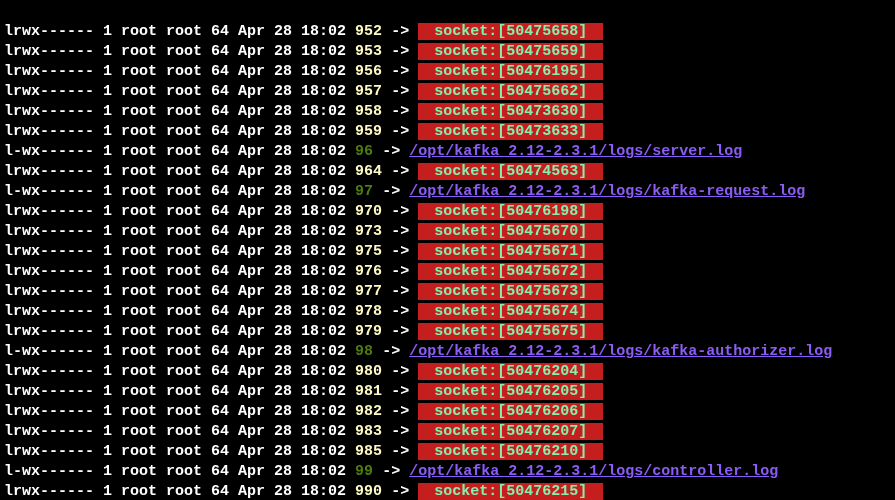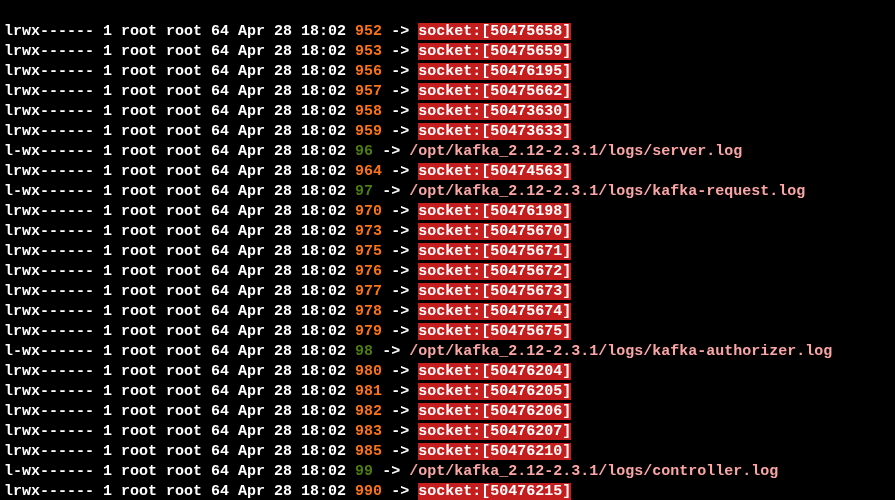--- a/index.html
+++ b/index.html
@@ -11,29 +11,29 @@
     line-height: 20px;
     padding: 2px 4px;
     white-space: pre;
     width: 895px;
     height: 500px;
     overflow: hidden;
     font-weight: bold;
   }
   .line { display: block; }
   .white { color: #ffffff; }
-  .red-fd { color: #f97316; }
+  .red-fd { color: #fef9c3; }
   .cyan-fd { color: #4d7c0f; }
   .arrow { color: #ffffff; }
   .socket-hl {
     background: #c41e1e;
-    color: #ffffff;
-    padding: 0 0;
+    color: #86efac;
+    padding: 0 16px;
   }
-  .path { color: #fca5a5; }
+  .path { color: #8b5cf6; text-decoration: underline; }
 </style>
 </head>
 <body>
 <div id="terminal"><div class="line"><span class="white">lrwx------</span><span class="white"> 1 </span><span class="white">root </span><span class="white">root </span><span class="white">64 </span><span class="white">Apr 28 </span><span class="white">18:02 </span><span class="red-fd">952</span><span class="arrow"> -&gt; </span><span class="socket-hl">socket:[50475658]</span></div><div class="line"><span class="white">lrwx------</span><span class="white"> 1 </span><span class="white">root </span><span class="white">root </span><span class="white">64 </span><span class="white">Apr 28 </span><span class="white">18:02 </span><span class="red-fd">953</span><span class="arrow"> -&gt; </span><span class="socket-hl">socket:[50475659]</span></div><div class="line"><span class="white">lrwx------</span><span class="white"> 1 </span><span class="white">root </span><span class="white">root </span><span class="white">64 </span><span class="white">Apr 28 </span><span class="white">18:02 </span><span class="red-fd">956</span><span class="arrow"> -&gt; </span><span class="socket-hl">socket:[50476195]</span></div><div class="line"><span class="white">lrwx------</span><span class="white"> 1 </span><span class="white">root </span><span class="white">root </span><span class="white">64 </span><span class="white">Apr 28 </span><span class="white">18:02 </span><span class="red-fd">957</span><span class="arrow"> -&gt; </span><span class="socket-hl">socket:[50475662]</span></div><div class="line"><span class="white">lrwx------</span><span class="white"> 1 </span><span class="white">root </span><span class="white">root </span><span class="white">64 </span><span class="white">Apr 28 </span><span class="white">18:02 </span><span class="red-fd">958</span><span class="arrow"> -&gt; </span><span class="socket-hl">socket:[50473630]</span></div><div class="line"><span class="white">lrwx------</span><span class="white"> 1 </span><span class="white">root </span><span class="white">root </span><span class="white">64 </span><span class="white">Apr 28 </span><span class="white">18:02 </span><span class="red-fd">959</span><span class="arrow"> -&gt; </span><span class="socket-hl">socket:[50473633]</span></div><div class="line"><span class="white">l-wx------</span><span class="white"> 1 </span><span class="white">root </span><span class="white">root </span><span class="white">64 </span><span class="white">Apr 28 </span><span class="white">18:02 </span><span class="cyan-fd">96</span><span class="arrow"> -&gt; </span><span class="path">/opt/kafka_2.12-2.3.1/logs/server.log</span></div><div class="line"><span class="white">lrwx------</span><span class="white"> 1 </span><span class="white">root </span><span class="white">root </span><span class="white">64 </span><span class="white">Apr 28 </span><span class="white">18:02 </span><span class="red-fd">964</span><span class="arrow"> -&gt; </span><span class="socket-hl">socket:[50474563]</span></div><div class="line"><span class="white">l-wx------</span><span class="white"> 1 </span><span class="white">root </span><span class="white">root </span><span class="white">64 </span><span class="white">Apr 28 </span><span class="white">18:02 </span><span class="cyan-fd">97</span><span class="arrow"> -&gt; </span><span class="path">/opt/kafka_2.12-2.3.1/logs/kafka-request.log</span></div><div class="line"><span class="white">lrwx------</span><span class="white"> 1 </span><span class="white">root </span><span class="white">root </span><span class="white">64 </span><span class="white">Apr 28 </span><span class="white">18:02 </span><span class="red-fd">970</span><span class="arrow"> -&gt; </span><span class="socket-hl">socket:[50476198]</span></div><div class="line"><span class="white">lrwx------</span><span class="white"> 1 </span><span class="white">root </span><span class="white">root </span><span class="white">64 </span><span class="white">Apr 28 </span><span class="white">18:02 </span><span class="red-fd">973</span><span class="arrow"> -&gt; </span><span class="socket-hl">socket:[50475670]</span></div><div class="line"><span class="white">lrwx------</span><span class="white"> 1 </span><span class="white">root </span><span class="white">root </span><span class="white">64 </span><span class="white">Apr 28 </span><span class="white">18:02 </span><span class="red-fd">975</span><span class="arrow"> -&gt; </span><span class="socket-hl">socket:[50475671]</span></div><div class="line"><span class="white">lrwx------</span><span class="white"> 1 </span><span class="white">root </span><span class="white">root </span><span class="white">64 </span><span class="white">Apr 28 </span><span class="white">18:02 </span><span class="red-fd">976</span><span class="arrow"> -&gt; </span><span class="socket-hl">socket:[50475672]</span></div><div class="line"><span class="white">lrwx------</span><span class="white"> 1 </span><span class="white">root </span><span class="white">root </span><span class="white">64 </span><span class="white">Apr 28 </span><span class="white">18:02 </span><span class="red-fd">977</span><span class="arrow"> -&gt; </span><span class="socket-hl">socket:[50475673]</span></div><div class="line"><span class="white">lrwx------</span><span class="white"> 1 </span><span class="white">root </span><span class="white">root </span><span class="white">64 </span><span class="white">Apr 28 </span><span class="white">18:02 </span><span class="red-fd">978</span><span class="arrow"> -&gt; </span><span class="socket-hl">socket:[50475674]</span></div><div class="line"><span class="white">lrwx------</span><span class="white"> 1 </span><span class="white">root </span><span class="white">root </span><span class="white">64 </span><span class="white">Apr 28 </span><span class="white">18:02 </span><span class="red-fd">979</span><span class="arrow"> -&gt; </span><span class="socket-hl">socket:[50475675]</span></div><div class="line"><span class="white">l-wx------</span><span class="white"> 1 </span><span class="white">root </span><span class="white">root </span><span class="white">64 </span><span class="white">Apr 28 </span><span class="white">18:02 </span><span class="cyan-fd">98</span><span class="arrow"> -&gt; </span><span class="path">/opt/kafka_2.12-2.3.1/logs/kafka-authorizer.log</span></div><div class="line"><span class="white">lrwx------</span><span class="white"> 1 </span><span class="white">root </span><span class="white">root </span><span class="white">64 </span><span class="white">Apr 28 </span><span class="white">18:02 </span><span class="red-fd">980</span><span class="arrow"> -&gt; </span><span class="socket-hl">socket:[50476204]</span></div><div class="line"><span class="white">lrwx------</span><span class="white"> 1 </span><span class="white">root </span><span class="white">root </span><span class="white">64 </span><span class="white">Apr 28 </span><span class="white">18:02 </span><span class="red-fd">981</span><span class="arrow"> -&gt; </span><span class="socket-hl">socket:[50476205]</span></div><div class="line"><span class="white">lrwx------</span><span class="white"> 1 </span><span class="white">root </span><span class="white">root </span><span class="white">64 </span><span class="white">Apr 28 </span><span class="white">18:02 </span><span class="red-fd">982</span><span class="arrow"> -&gt; </span><span class="socket-hl">socket:[50476206]</span></div><div class="line"><span class="white">lrwx------</span><span class="white"> 1 </span><span class="white">root </span><span class="white">root </span><span class="white">64 </span><span class="white">Apr 28 </span><span class="white">18:02 </span><span class="red-fd">983</span><span class="arrow"> -&gt; </span><span class="socket-hl">socket:[50476207]</span></div><div class="line"><span class="white">lrwx------</span><span class="white"> 1 </span><span class="white">root </span><span class="white">root </span><span class="white">64 </span><span class="white">Apr 28 </span><span class="white">18:02 </span><span class="red-fd">985</span><span class="arrow"> -&gt; </span><span class="socket-hl">socket:[50476210]</span></div><div class="line"><span class="white">l-wx------</span><span class="white"> 1 </span><span class="white">root </span><span class="white">root </span><span class="white">64 </span><span class="white">Apr 28 </span><span class="white">18:02 </span><span class="cyan-fd">99</span><span class="arrow"> -&gt; </span><span class="path">/opt/kafka_2.12-2.3.1/logs/controller.log</span></div><div class="line"><span class="white">lrwx------</span><span class="white"> 1 </span><span class="white">root </span><span class="white">root </span><span class="white">64 </span><span class="white">Apr 28 </span><span class="white">18:02 </span><span class="red-fd">990</span><span class="arrow"> -&gt; </span><span class="socket-hl">socket:[50476215]</span></div></div>
 
 
 
 
 
 </body></html>

